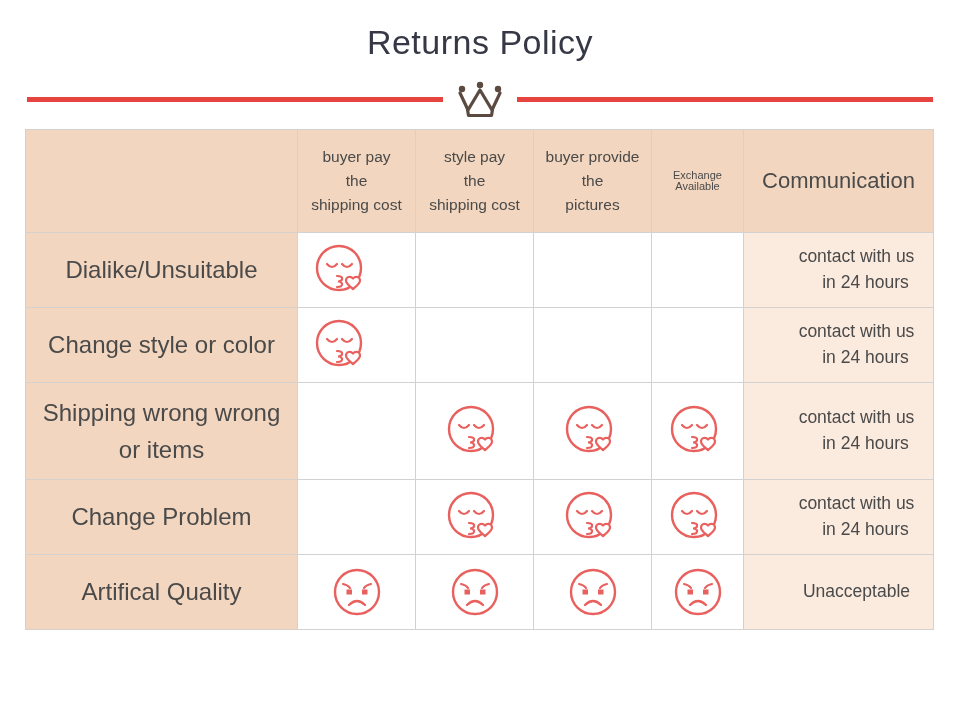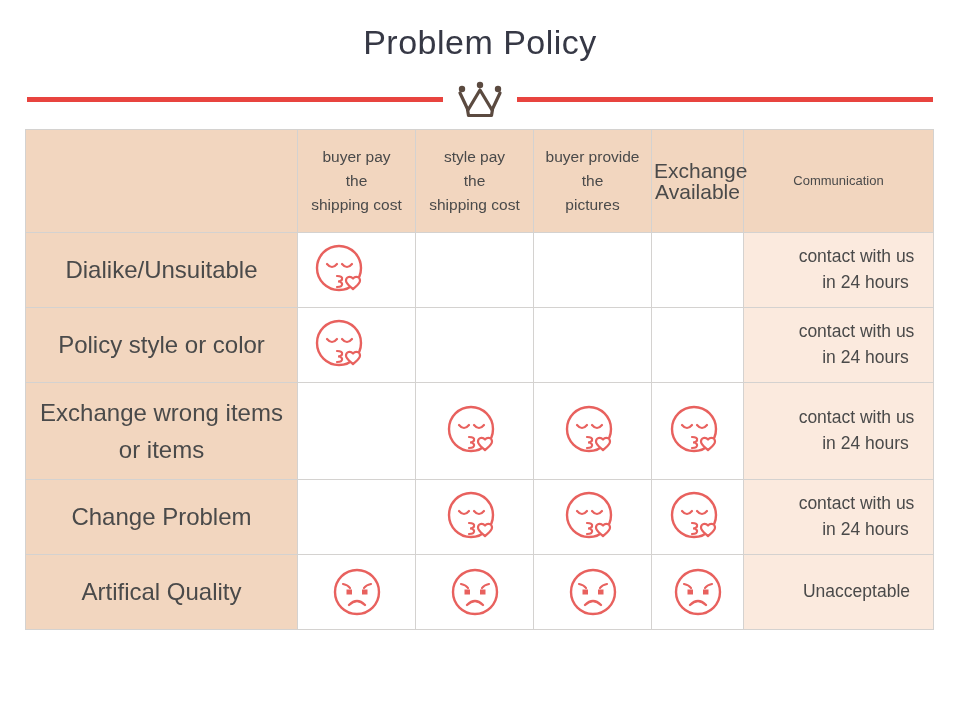--- a/index.html
+++ b/index.html
@@ -79,27 +79,27 @@
     text-align: center;
   }
   th.corner { background: #f2d6bf; }
   th .h-small {
     font-size: 15.5px;
     line-height: 1.55;
     padding: 0 4px;
     display: block;
   }
   th .h-exchange {
-    font-size: 21px;
+    font-size: 11px;
     line-height: 1.0;
     display: block;
     padding: 0 2px;
   }
   th .h-big {
-    font-size: 13px;
+    font-size: 22px;
     display: block;
     padding: 0 6px;
   }
 
   
   tbody tr { height: 75px; }
   tbody tr.tall { height: 97px; }
 
   td.rowlabel {
     background: #f2d6bf;
@@ -132,21 +132,21 @@
     justify-content: center;
     height: 100%;
   }
   .emoji-slot.left-bias { justify-content: flex-start; padding-left: 14px; }
 
   svg.icon { display: block; }
 </style>
 </head>
 <body>
 
-<h1 class="page-title">Problem Policy</h1>
+<h1 class="page-title">Returns Policy</h1>
 
 <div class="divider-row">
   <div class="divider-line"></div>
   <div class="crown-wrap">
     <svg class="icon" width="52" height="40" viewBox="0 0 52 40" aria-hidden="true">
       <circle cx="8" cy="9" r="3.2" fill="#5b4a40"></circle>
       <circle cx="26" cy="5" r="3.2" fill="#5b4a40"></circle>
       <circle cx="44" cy="9" r="3.2" fill="#5b4a40"></circle>
       <path d="M6 13 L14 30 L26 10 L38 30 L46 13" fill="none" stroke="#5b4a40" stroke-width="3.2" stroke-linecap="round" stroke-linejoin="round"></path>
       <path d="M13.5 29.5 L14.5 35.5 L37.5 35.5 L38.5 29.5" fill="none" stroke="#5b4a40" stroke-width="3.2" stroke-linecap="round" stroke-linejoin="round"></path>
@@ -221,21 +221,21 @@
       <td class="mark"></td>
       <td class="mark"></td>
       <td class="comm">
         <span class="cline">contact with us</span>
         <span class="cline second">in 24 hours</span>
       </td>
     </tr>
 
     <tr>
       <td class="rowlabel">
-        <span class="lbl">Policy style or color</span>
+        <span class="lbl">Change style or color</span>
       </td>
       <td class="mark">
         <div class="emoji-slot left-bias">
           <svg class="icon" width="62" height="56" viewBox="0 0 62 56" aria-hidden="true">
             <circle cx="27" cy="26" r="22" fill="none" stroke="#e8615e" stroke-width="2.4"></circle>
             <path d="M15 22 q5 6 10 0" fill="none" stroke="#e8615e" stroke-width="2.2" stroke-linecap="round"></path>
             <path d="M30 22 q5 6 10 0" fill="none" stroke="#e8615e" stroke-width="2.2" stroke-linecap="round"></path>
             <path d="M25 34 q6 0 5 3.5 q-1 2 -4 2 q3 0 4 2 q1 3.5 -5 3.5" fill="none" stroke="#e8615e" stroke-width="2.2" stroke-linecap="round"></path>
             <path d="M41 36.5 c-2.6 -3 -7 -1.6 -7 2 c0 3.4 4.2 6 7 8.6 c2.8 -2.6 7 -5.2 7 -8.6 c0 -3.6 -4.4 -5 -7 -2 z" fill="#ffffff" stroke="#e8615e" stroke-width="2.2" stroke-linejoin="round"></path>
           </svg>
@@ -245,21 +245,21 @@
       <td class="mark"></td>
       <td class="mark"></td>
       <td class="comm">
         <span class="cline">contact with us</span>
         <span class="cline second">in 24 hours</span>
       </td>
     </tr>
 
     <tr class="tall">
       <td class="rowlabel">
-        <span class="lbl">Exchange wrong items</span>
+        <span class="lbl">Shipping wrong wrong</span>
         <span class="lbl">or items</span>
       </td>
       <td class="mark"></td>
       <td class="mark">
         <div class="emoji-slot">
           <svg class="icon" width="62" height="56" viewBox="0 0 62 56" aria-hidden="true">
             <circle cx="27" cy="26" r="22" fill="none" stroke="#e8615e" stroke-width="2.4"></circle>
             <path d="M15 22 q5 6 10 0" fill="none" stroke="#e8615e" stroke-width="2.2" stroke-linecap="round"></path>
             <path d="M30 22 q5 6 10 0" fill="none" stroke="#e8615e" stroke-width="2.2" stroke-linecap="round"></path>
             <path d="M25 34 q6 0 5 3.5 q-1 2 -4 2 q3 0 4 2 q1 3.5 -5 3.5" fill="none" stroke="#e8615e" stroke-width="2.2" stroke-linecap="round"></path>

